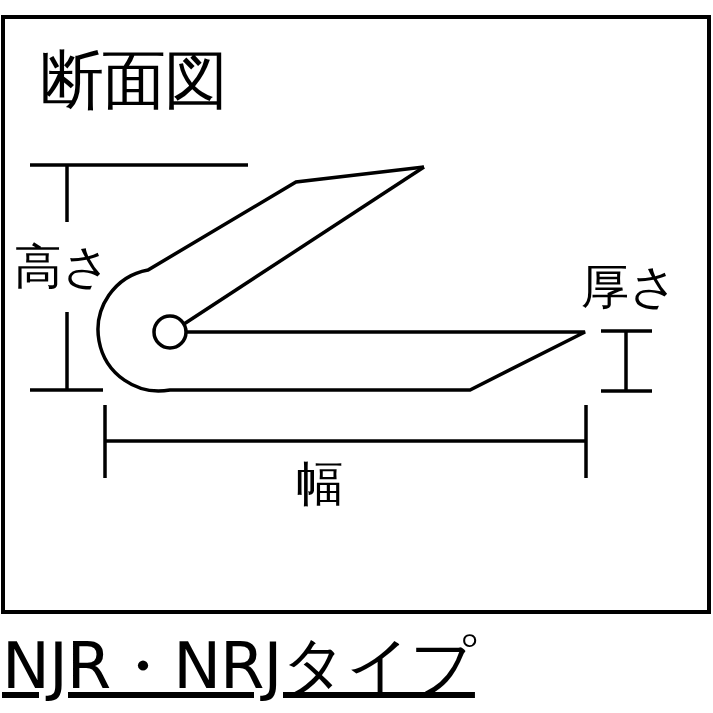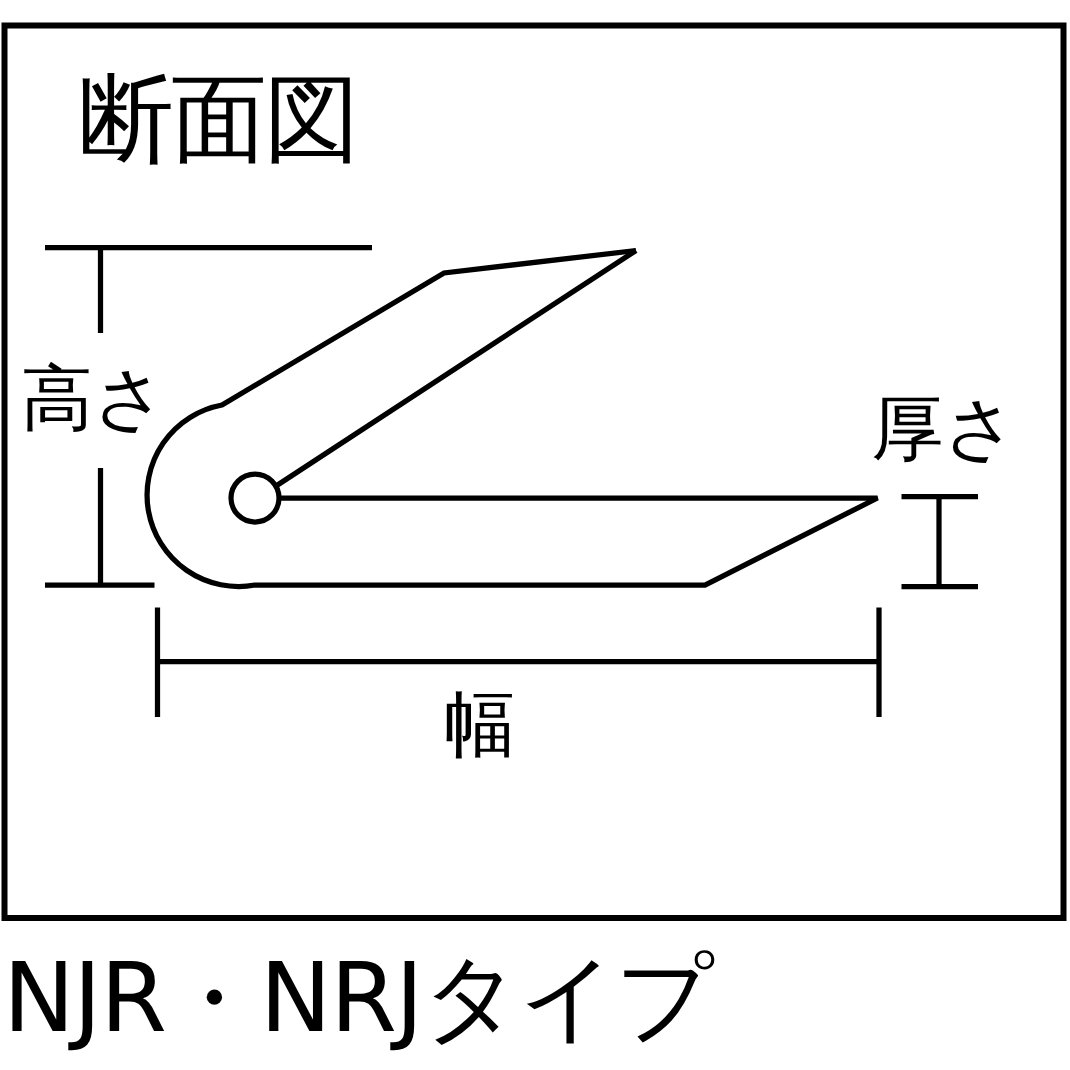--- a/index.html
+++ b/index.html
@@ -2,27 +2,27 @@
 <html><head>
   <meta charset="utf-8">
   <style>
     html, body { margin: 0; padding: 0; background: #ffffff; }
     body { width: 713px; height: 713px; position: relative; overflow: hidden;
            font-family: "DejaVu Sans", sans-serif; color: #000; }
     .frame { position: absolute; left: 1px; top: 15px; width: 702px; height: 591px;
              border: 4px solid #000; box-sizing: content-box; }
     svg.diagram { position: absolute; left: 0; top: 0; width: 713px; height: 713px; }
     .title { position: absolute; left: 40px; top: 44px; font-size: 64px; line-height: 72px;
-             letter-spacing: -2px; font-weight: normal; margin-left: 12px; }
+             letter-spacing: -2px; font-weight: normal; }
     .label { position: absolute; font-size: 48px; line-height: 56px; white-space: nowrap; }
     .lbl-height { left: 14px; top: 238px; }
     .lbl-thick { left: 581px; top: 258px; text-align: center; }
     .lbl-width { left: 296px; top: 455px; }
     .caption { position: absolute; left: 2px; top: 628px; font-size: 64px; line-height: 76px;
-               white-space: nowrap; letter-spacing: -1px; }
+               white-space: nowrap; letter-spacing: -1px; text-decoration: underline; }
   </style>
 </head>
 <body>
 
 <div class="frame"></div>
 
 <svg class="diagram" viewBox="0 0 713 713" xmlns="http://www.w3.org/2000/svg">
   <g fill="none" stroke="#000" stroke-width="3.5" stroke-linejoin="miter" stroke-linecap="butt">
 
     <path d="M 424 167 L 296 182 L 148 270

